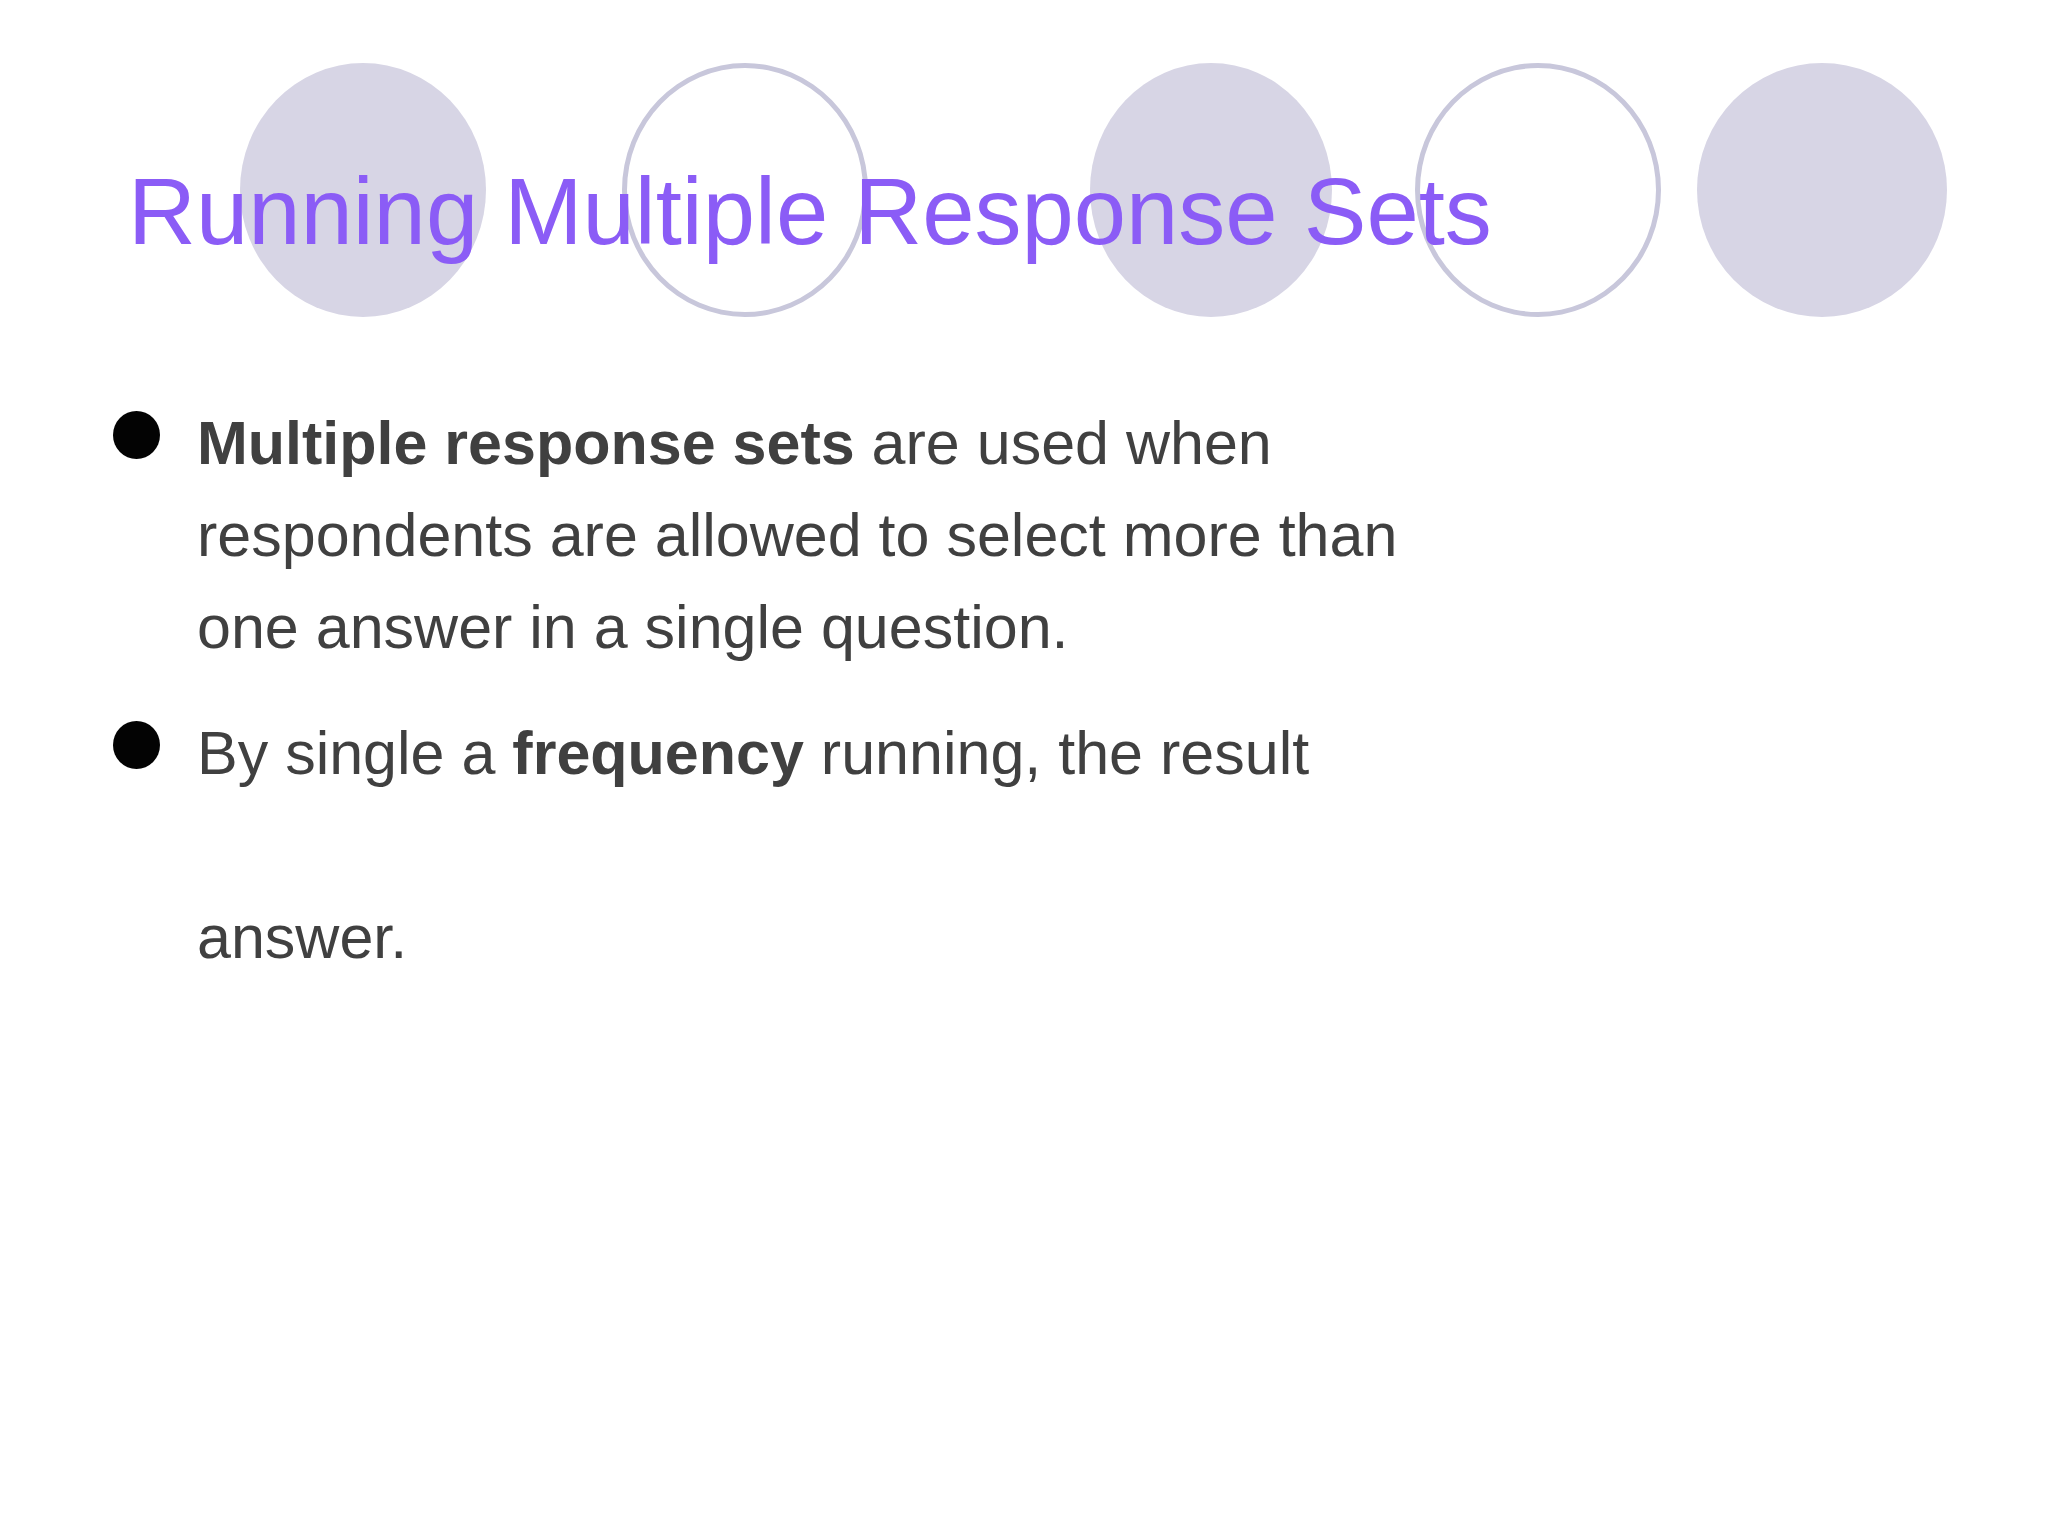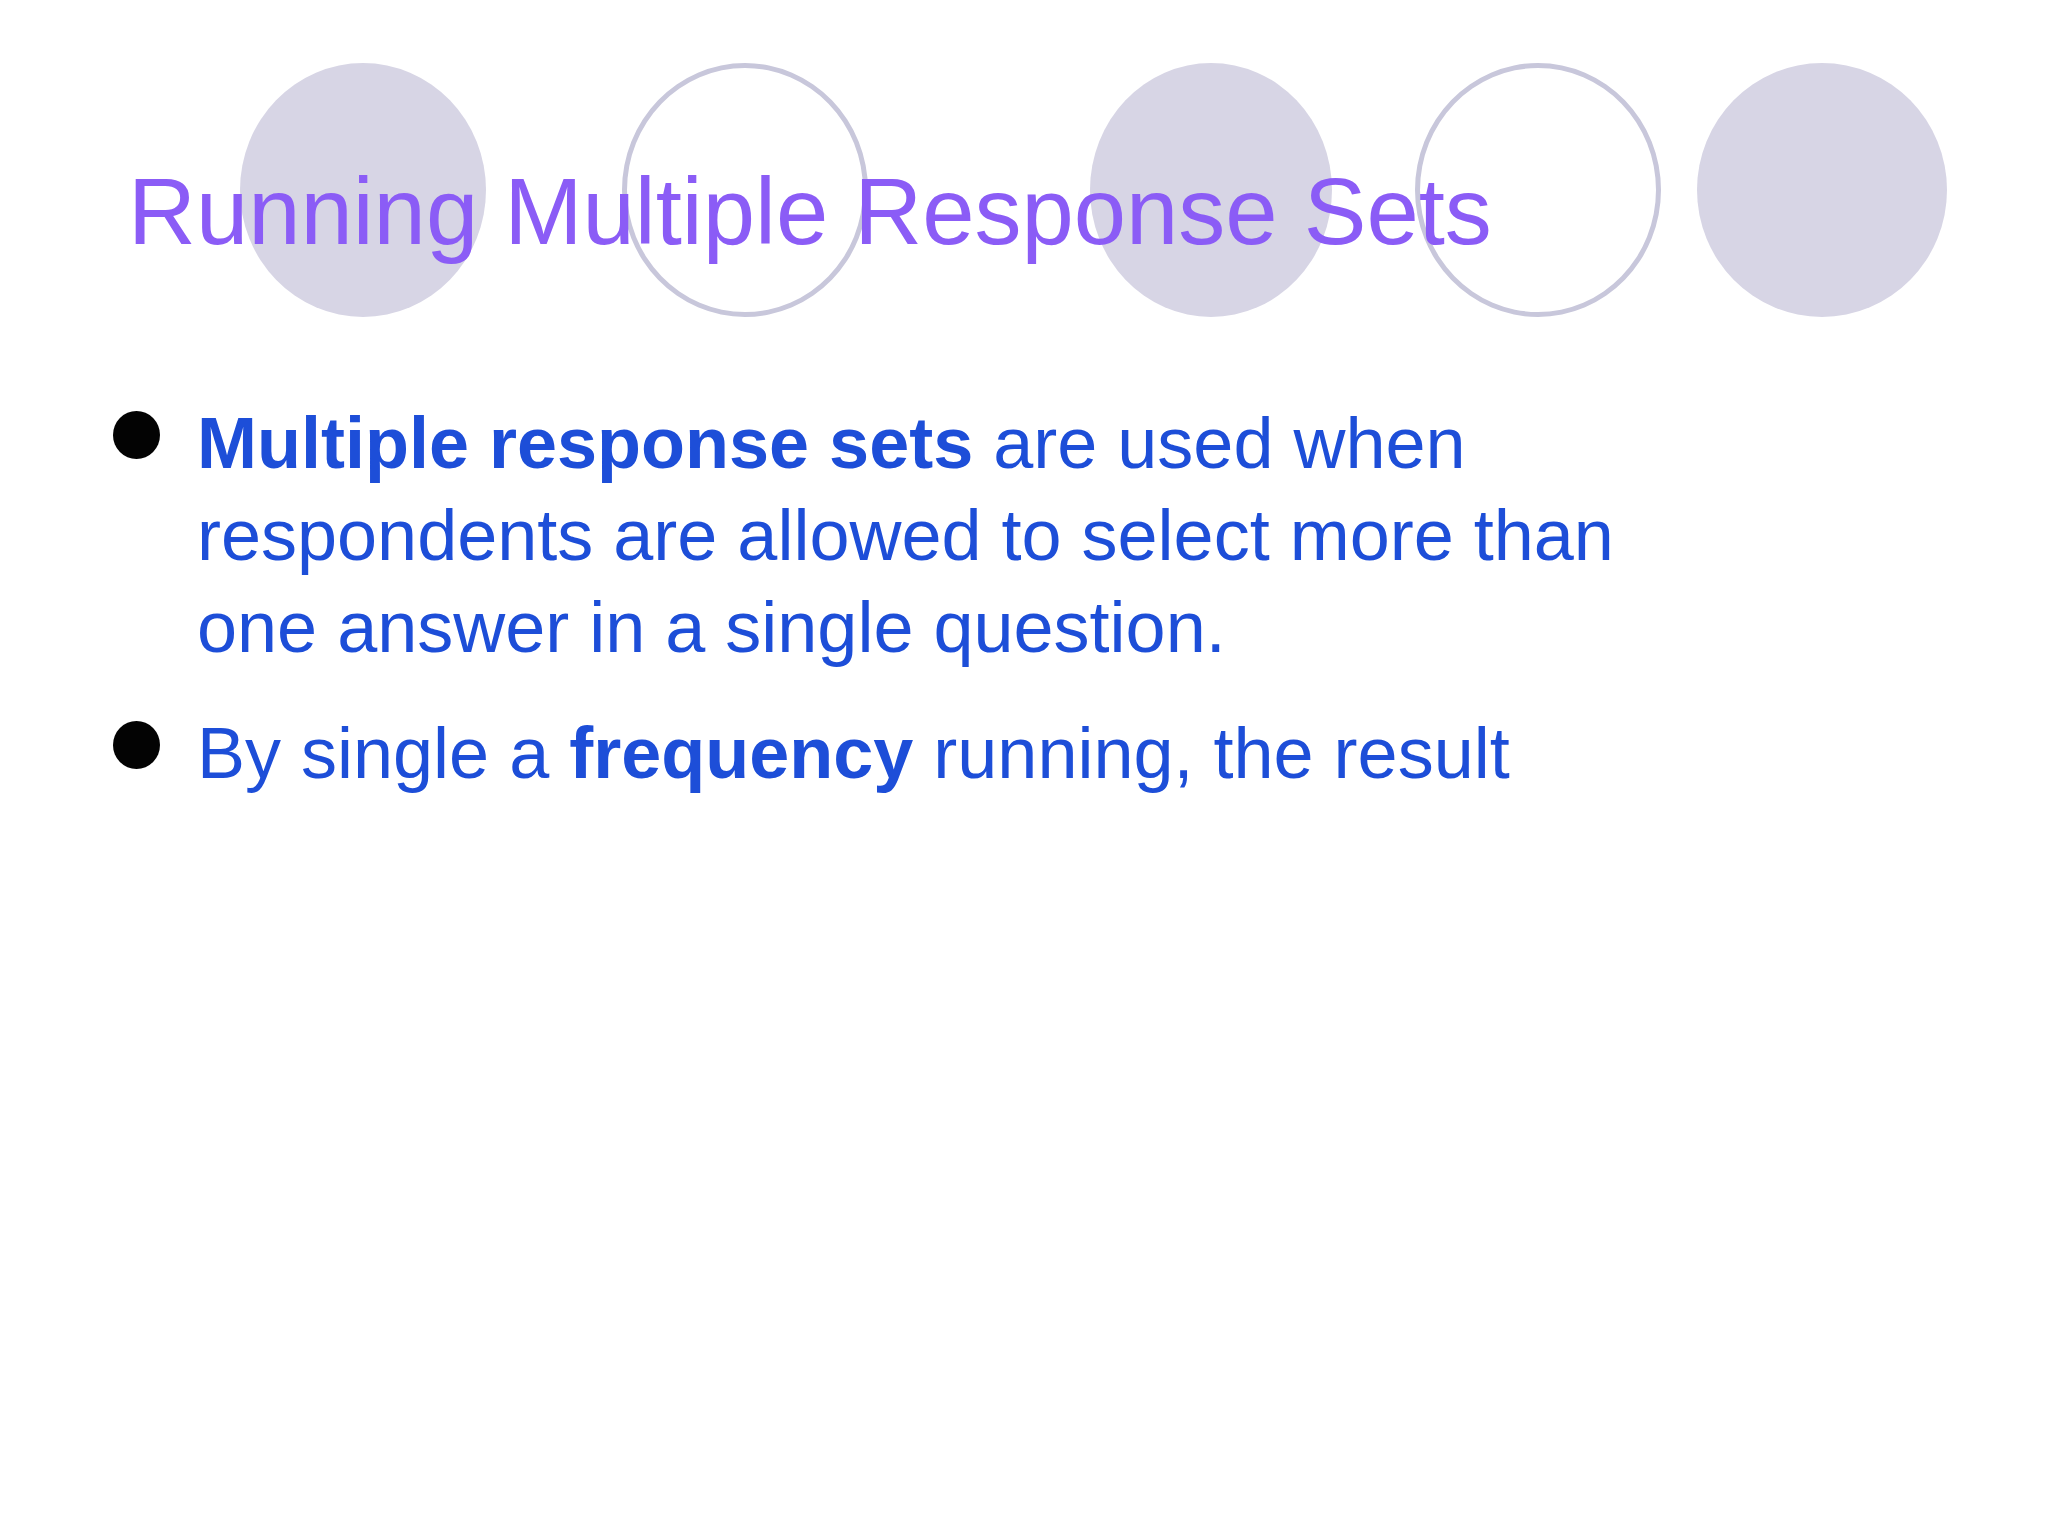--- a/index.html
+++ b/index.html
@@ -44,23 +44,23 @@
     top: 397px;
     margin: 0;
     padding: 0;
     list-style: none;
     white-space: nowrap;
     z-index: 2;
   }
   ul.bullet-list li {
     position: relative;
     padding-left: 84px;
-    font-size: 72px;
+    font-size: 61px;
     line-height: 92px;
-    color: #1d4ed8;
+    color: #404040;
   }
   ul.bullet-list li + li {
     margin-top: 34px;
   }
   .bullet-dot {
     position: absolute;
     left: 0;
     top: 14px;
     width: 47px;
     height: 48px;
@@ -78,15 +78,15 @@
   <div id="circles-layer">
       <div class="decor-circle filled" style="left: 240px; top: 63px; width: 246px; height: 254px; background: rgb(215, 213, 229);"></div>
       <div class="decor-circle outlined" style="left: 622px; top: 63px; width: 236px; height: 244px; border-color: rgb(200, 199, 219);"></div>
       <div class="decor-circle filled" style="left: 1090px; top: 63px; width: 242px; height: 254px; background: rgb(215, 213, 229);"></div>
       <div class="decor-circle outlined" style="left: 1415px; top: 63px; width: 236px; height: 244px; border-color: rgb(200, 199, 219);"></div>
       <div class="decor-circle filled" style="left: 1697px; top: 63px; width: 250px; height: 254px; background: rgb(215, 213, 229);"></div>
     </div>
   <div class="slide-title">Running Multiple Response Sets</div>
   <ul class="bullet-list" id="bullet-list">
       <li><span class="bullet-dot" style="background: rgb(3, 3, 3);"></span><span><span class="seg-bold">Multiple response sets</span><span class=""> are used when</span><br><span class="">respondents are allowed to select more than</span><br><span class="">one answer in a single question.</span></span></li>
-      <li><span class="bullet-dot" style="background: rgb(3, 3, 3);"></span><span><span class="">By single a </span><span class="seg-bold">frequency</span><span class=""> running, the result</span><br><br></span></li>
+      <li><span class="bullet-dot" style="background: rgb(3, 3, 3);"></span><span><span class="">By single a </span><span class="seg-bold">frequency</span><span class=""> running, the result</span><br><br><span class="">answer.</span></span></li>
     </ul>
 </div>
 
 </body></html>

